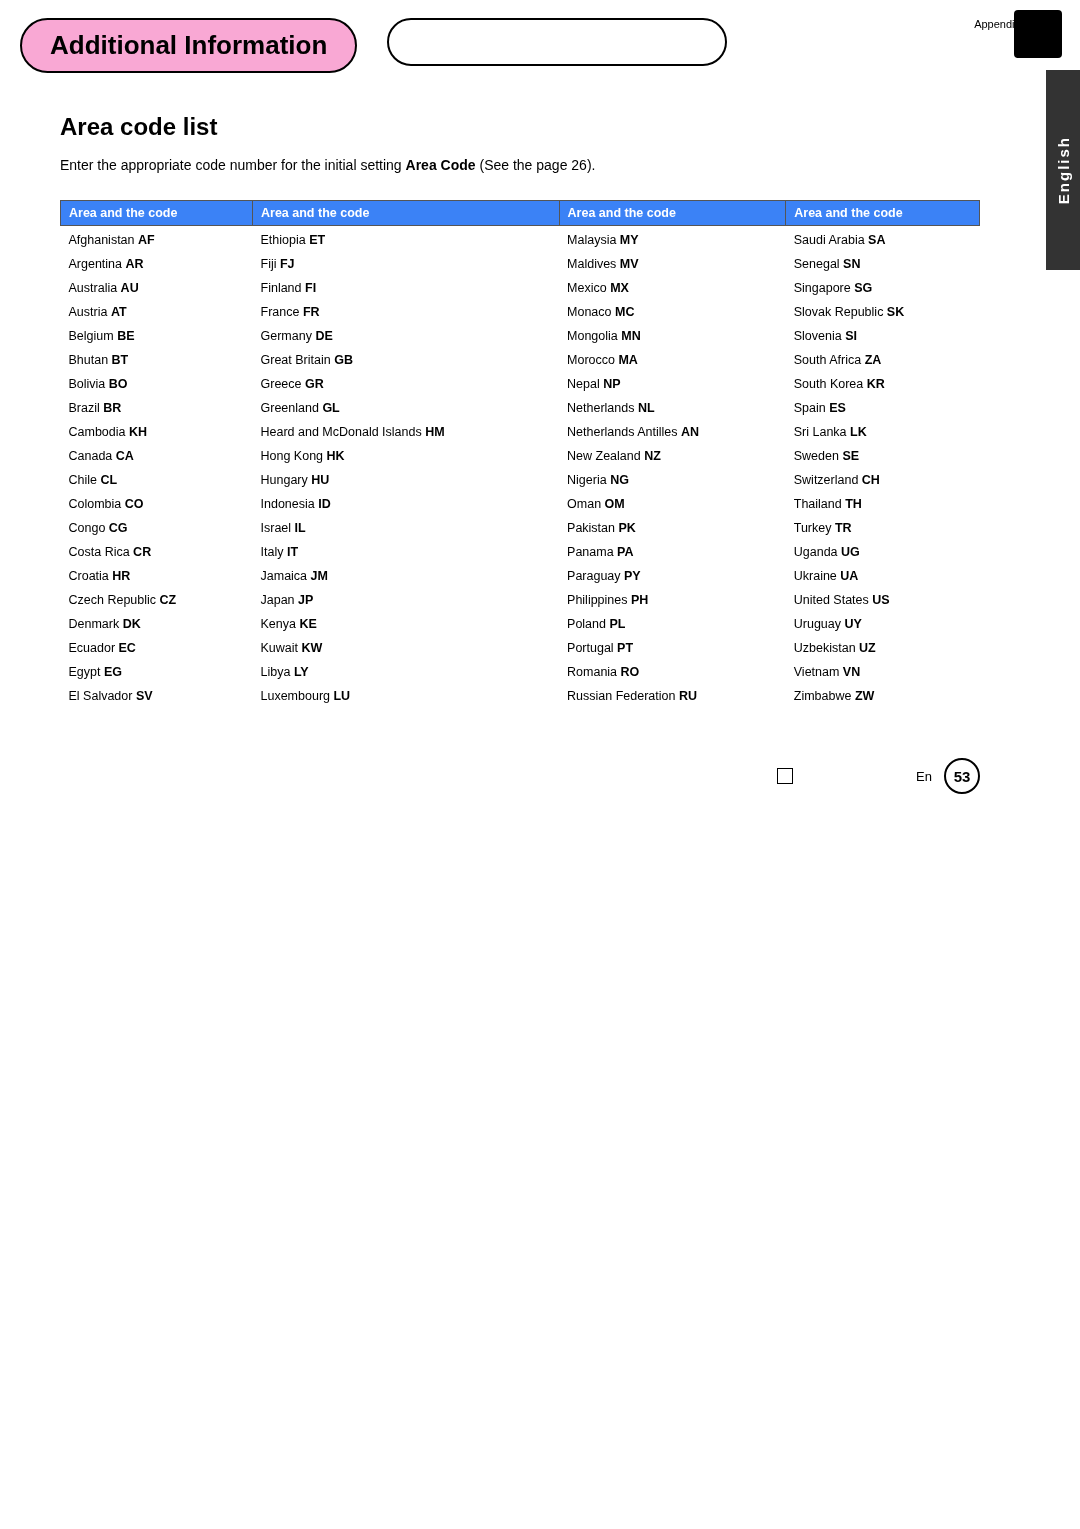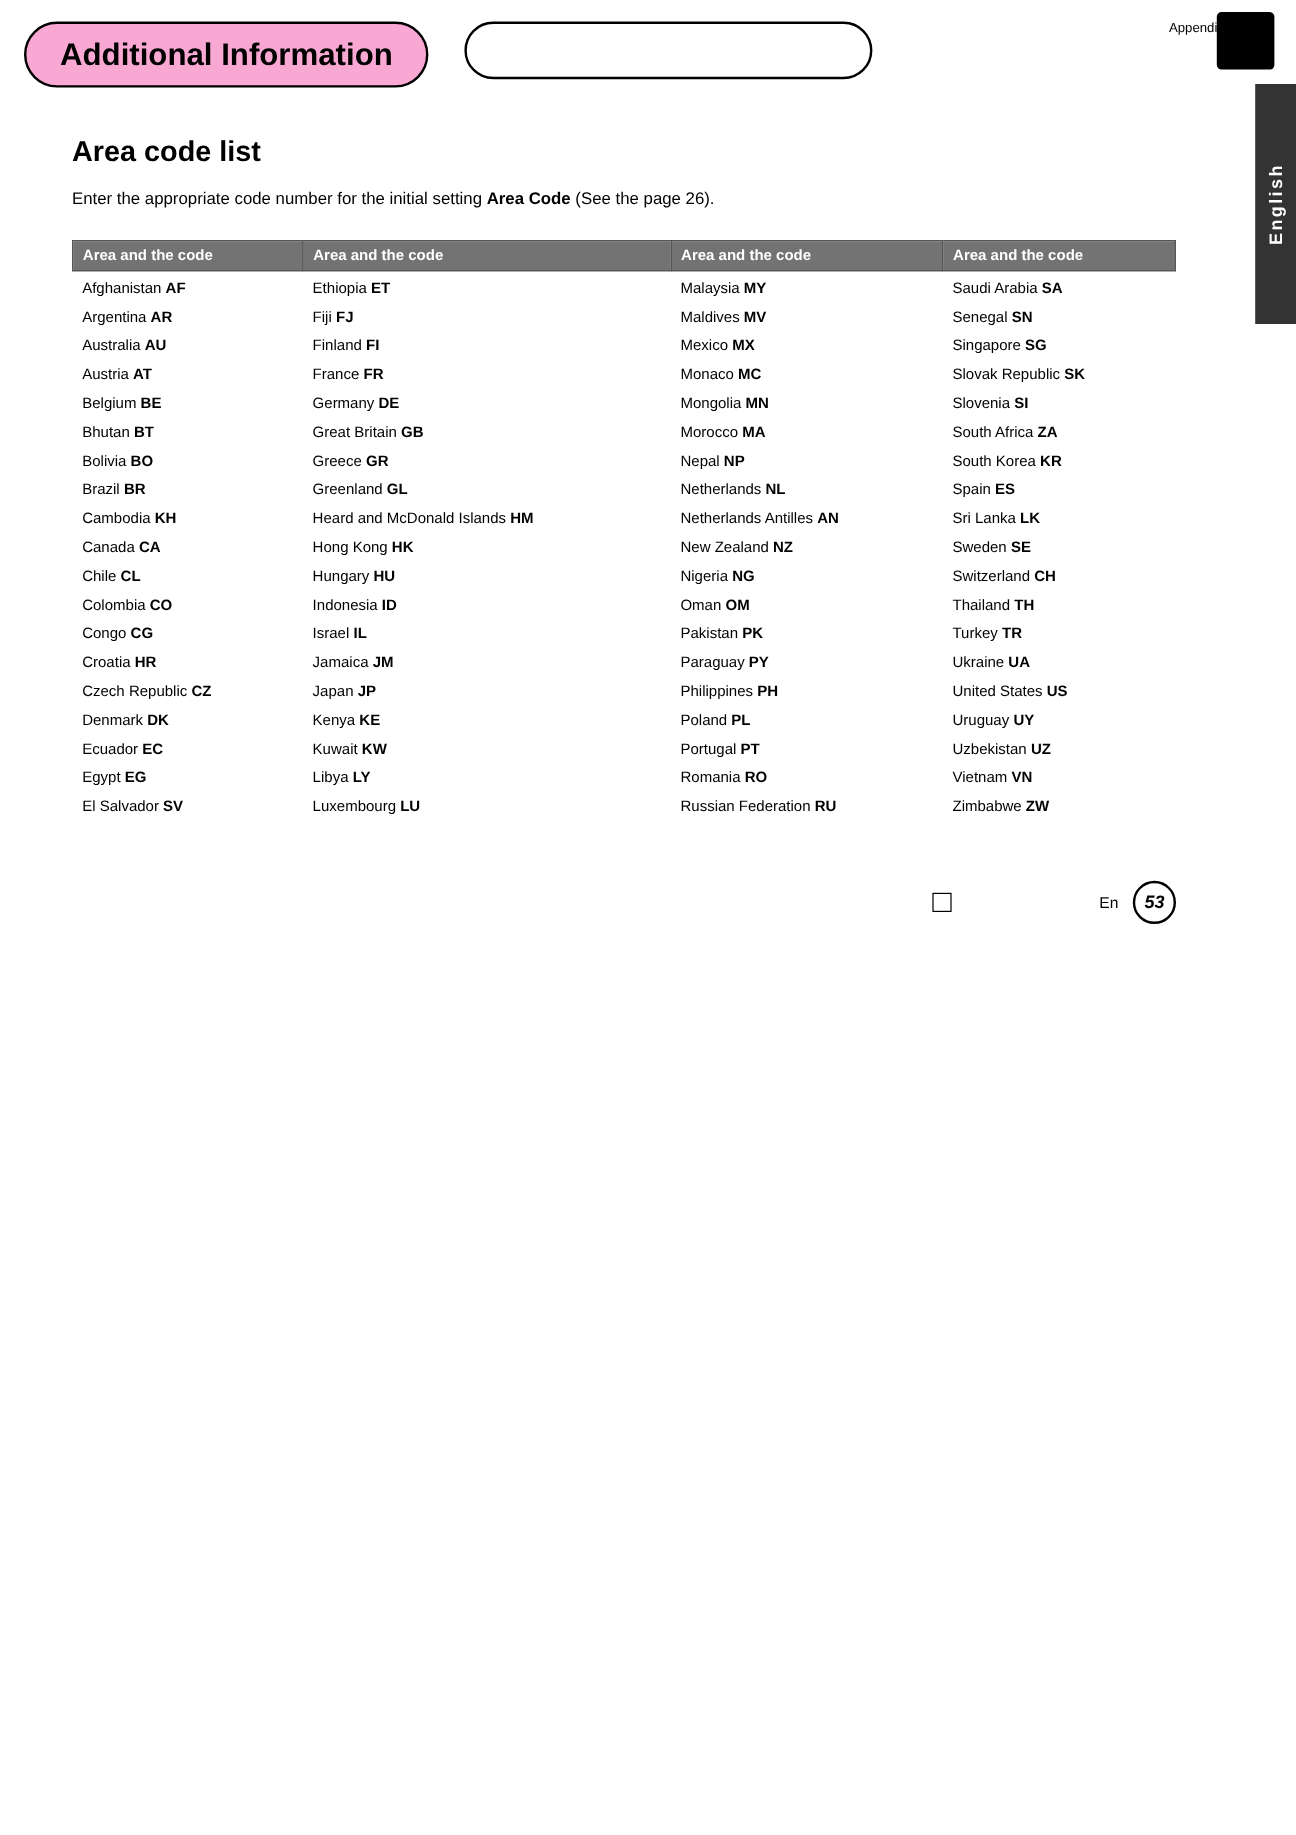--- a/index.html
+++ b/index.html
@@ -105,21 +105,21 @@
       font-weight: bold;
     }
 
     
     .area-table {
       width: 100%;
       border-collapse: collapse;
     }
 
     .area-table th {
-      background: #737373;
+      background: #3b82f6;
       color: #fff;
       font-size: 12.5px;
       font-weight: bold;
       padding: 5px 8px;
       text-align: left;
       border: 1px solid #555;
     }
 
     .area-table td {
       padding: 2px 8px;
@@ -151,21 +151,20 @@
     .page-num-box {
       border: 2px solid #000;
       border-radius: 50%;
       width: 36px;
       height: 36px;
       display: flex;
       align-items: center;
       justify-content: center;
       font-size: 15px;
       font-weight: bold;
-      font-style: italic;
     }
 
     .en-label {
       font-size: 13px;
       color: #000;
       text-align: right;
     }
 
     .small-square {
       width: 16px;
@@ -277,20 +276,26 @@
           <td>Oman <strong>OM</strong></td>
           <td>Thailand <strong>TH</strong></td>
         </tr>
         <tr>
           <td>Congo <strong>CG</strong></td>
           <td>Israel <strong>IL</strong></td>
           <td>Pakistan <strong>PK</strong></td>
           <td>Turkey <strong>TR</strong></td>
         </tr>
         <tr>
+          <td>Costa Rica <strong>CR</strong></td>
+          <td>Italy <strong>IT</strong></td>
+          <td>Panama <strong>PA</strong></td>
+          <td>Uganda <strong>UG</strong></td>
+        </tr>
+        <tr>
           <td>Croatia <strong>HR</strong></td>
           <td>Jamaica <strong>JM</strong></td>
           <td>Paraguay <strong>PY</strong></td>
           <td>Ukraine <strong>UA</strong></td>
         </tr>
         <tr>
           <td>Czech Republic <strong>CZ</strong></td>
           <td>Japan <strong>JP</strong></td>
           <td>Philippines <strong>PH</strong></td>
           <td>United States <strong>US</strong></td>

